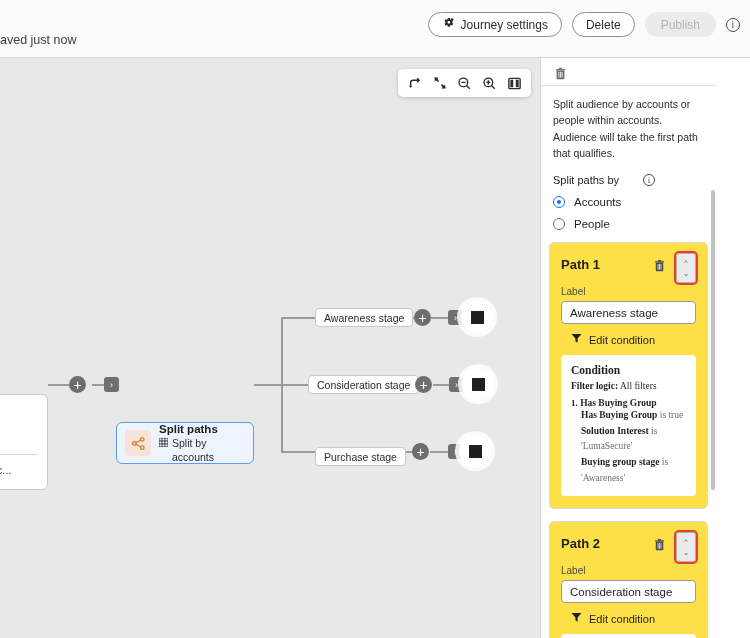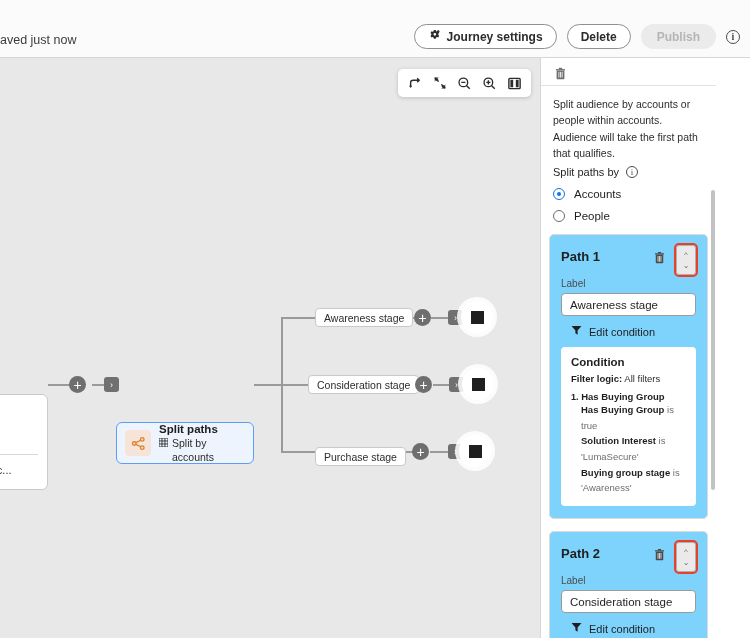--- a/index.html
+++ b/index.html
@@ -17,22 +17,22 @@
     width: 750px; height: 58px;
     background: #fbfbfb;
     border-bottom: 1px solid #d6d6d6;
     display: flex; align-items: center;
   }
   .saved-text {
     position: absolute; left: 0px; top: 33px;
     font-size: 12.5px; color: #3c3c3c; white-space: nowrap;
   }
   .header-actions {
-    position: absolute; right: 10px; top: 24px;
-    display: flex; align-items: center; gap: 10px; font-weight: bold;
+    position: absolute; right: 10px; top: 12px;
+    display: flex; align-items: center; gap: 10px;
   }
   .btn {
     height: 25px; border: 1px solid #8f8f8f; border-radius: 13px;
     background: #ffffff; color: #2c2c2c; font-size: 12px;
     padding: 0 13px; display: flex; align-items: center; gap: 6px;
     cursor: pointer; font-family: "Liberation Sans", sans-serif;
     white-space: nowrap;
   }
   .btn-disabled {
     height: 25px; border: none; border-radius: 13px;
@@ -125,39 +125,39 @@
     background: #ffffff; border-left: 1px solid #d6d6d6;
     overflow: hidden;
   }
   .panel-head {
     height: 28px; display: flex; align-items: center; padding: 0 10px;
     border-bottom: 1px solid #e2e2e2;
   }
   .panel-body { padding: 10px 12px 0 12px; }
   .desc { font-size: 10.5px; color: #2c2c2c; line-height: 1.55; }
   .split-by-row {
-    display: flex; align-items: center; gap: 7px; margin-top: 5px;
+    display: flex; align-items: center; gap: 24px; margin-top: 13px;
     font-size: 11px; color: #1f1f1f;
   }
   .radio-row {
     display: flex; align-items: center; gap: 9px; margin-top: 10px;
     font-size: 11.5px; color: #1f1f1f; cursor: pointer;
   }
   .radio {
     width: 12px; height: 12px; border-radius: 50%;
     border: 1.6px solid #6e6e6e; background:#fff;
     display: flex; align-items: center; justify-content: center; flex:none;
   }
   .radio.checked { border-color: #1473e6; }
   .radio.checked::after {
     content: ''; width: 4px; height: 4px; border-radius: 50%; background: #1473e6;
   }
 
   .path-card {
-    margin: 12px 8px 0 8px; background: #7dd3fc;
+    margin: 12px 8px 0 8px; background: #fde047;
     border: 1px solid #dadada; border-radius: 5px; padding: 10px 11px 12px 11px;
   }
   .pc-head { display: flex; align-items: flex-start; }
   .pc-title { font-size: 13px; font-weight: bold; color: #1f1f1f; flex: 1; margin-top:4px;}
   .trash-btn { width: 18px; height: 18px; display:flex; align-items:center; justify-content:center; cursor:pointer; margin-top:3px;}
   .stepper {
     width: 20px; height: 30px; margin-left: 8px;
     border: 1px solid #b0b0b0; border-radius: 3px; background: #eaeaea;
     display: flex; flex-direction: column; align-items: center;
     justify-content: center; outline: 2px solid #e8402a; cursor: pointer;
@@ -170,20 +170,21 @@
     font-size: 11.5px; color: #1f1f1f; padding: 0 8px;
     font-family: "Liberation Sans", sans-serif;
   }
   .edit-cond {
     display: flex; align-items: center; gap: 7px; margin: 9px 0 0 10px;
     font-size: 11px; color: #1f1f1f; cursor: pointer; text-align: right;
   }
   .cond-box {
     background: #ffffff; border-radius: 4px; margin-top: 9px;
     padding: 9px 10px 10px 10px;
+    font-family: Liberation Serif, serif;
   }
   .cond-title { font-size: 11.5px; font-weight: bold; color: #1f1f1f; }
   .cond-logic { font-size: 9.5px; color: #2c2c2c; margin-top: 5px; }
   .cond-logic b { color: #1f1f1f; }
   .cond-item { margin-top: 7px; font-size: 9.5px; color: #1f1f1f; }
   .cond-item .num { font-size: 9px; }
   .cond-sub { margin-left: 10px; font-size: 9.5px; line-height: 1.65; }
   .cond-sub b { color: #1f1f1f; }
   .cond-sub span { color: #6e6e6e; }
   .scrollbar {

